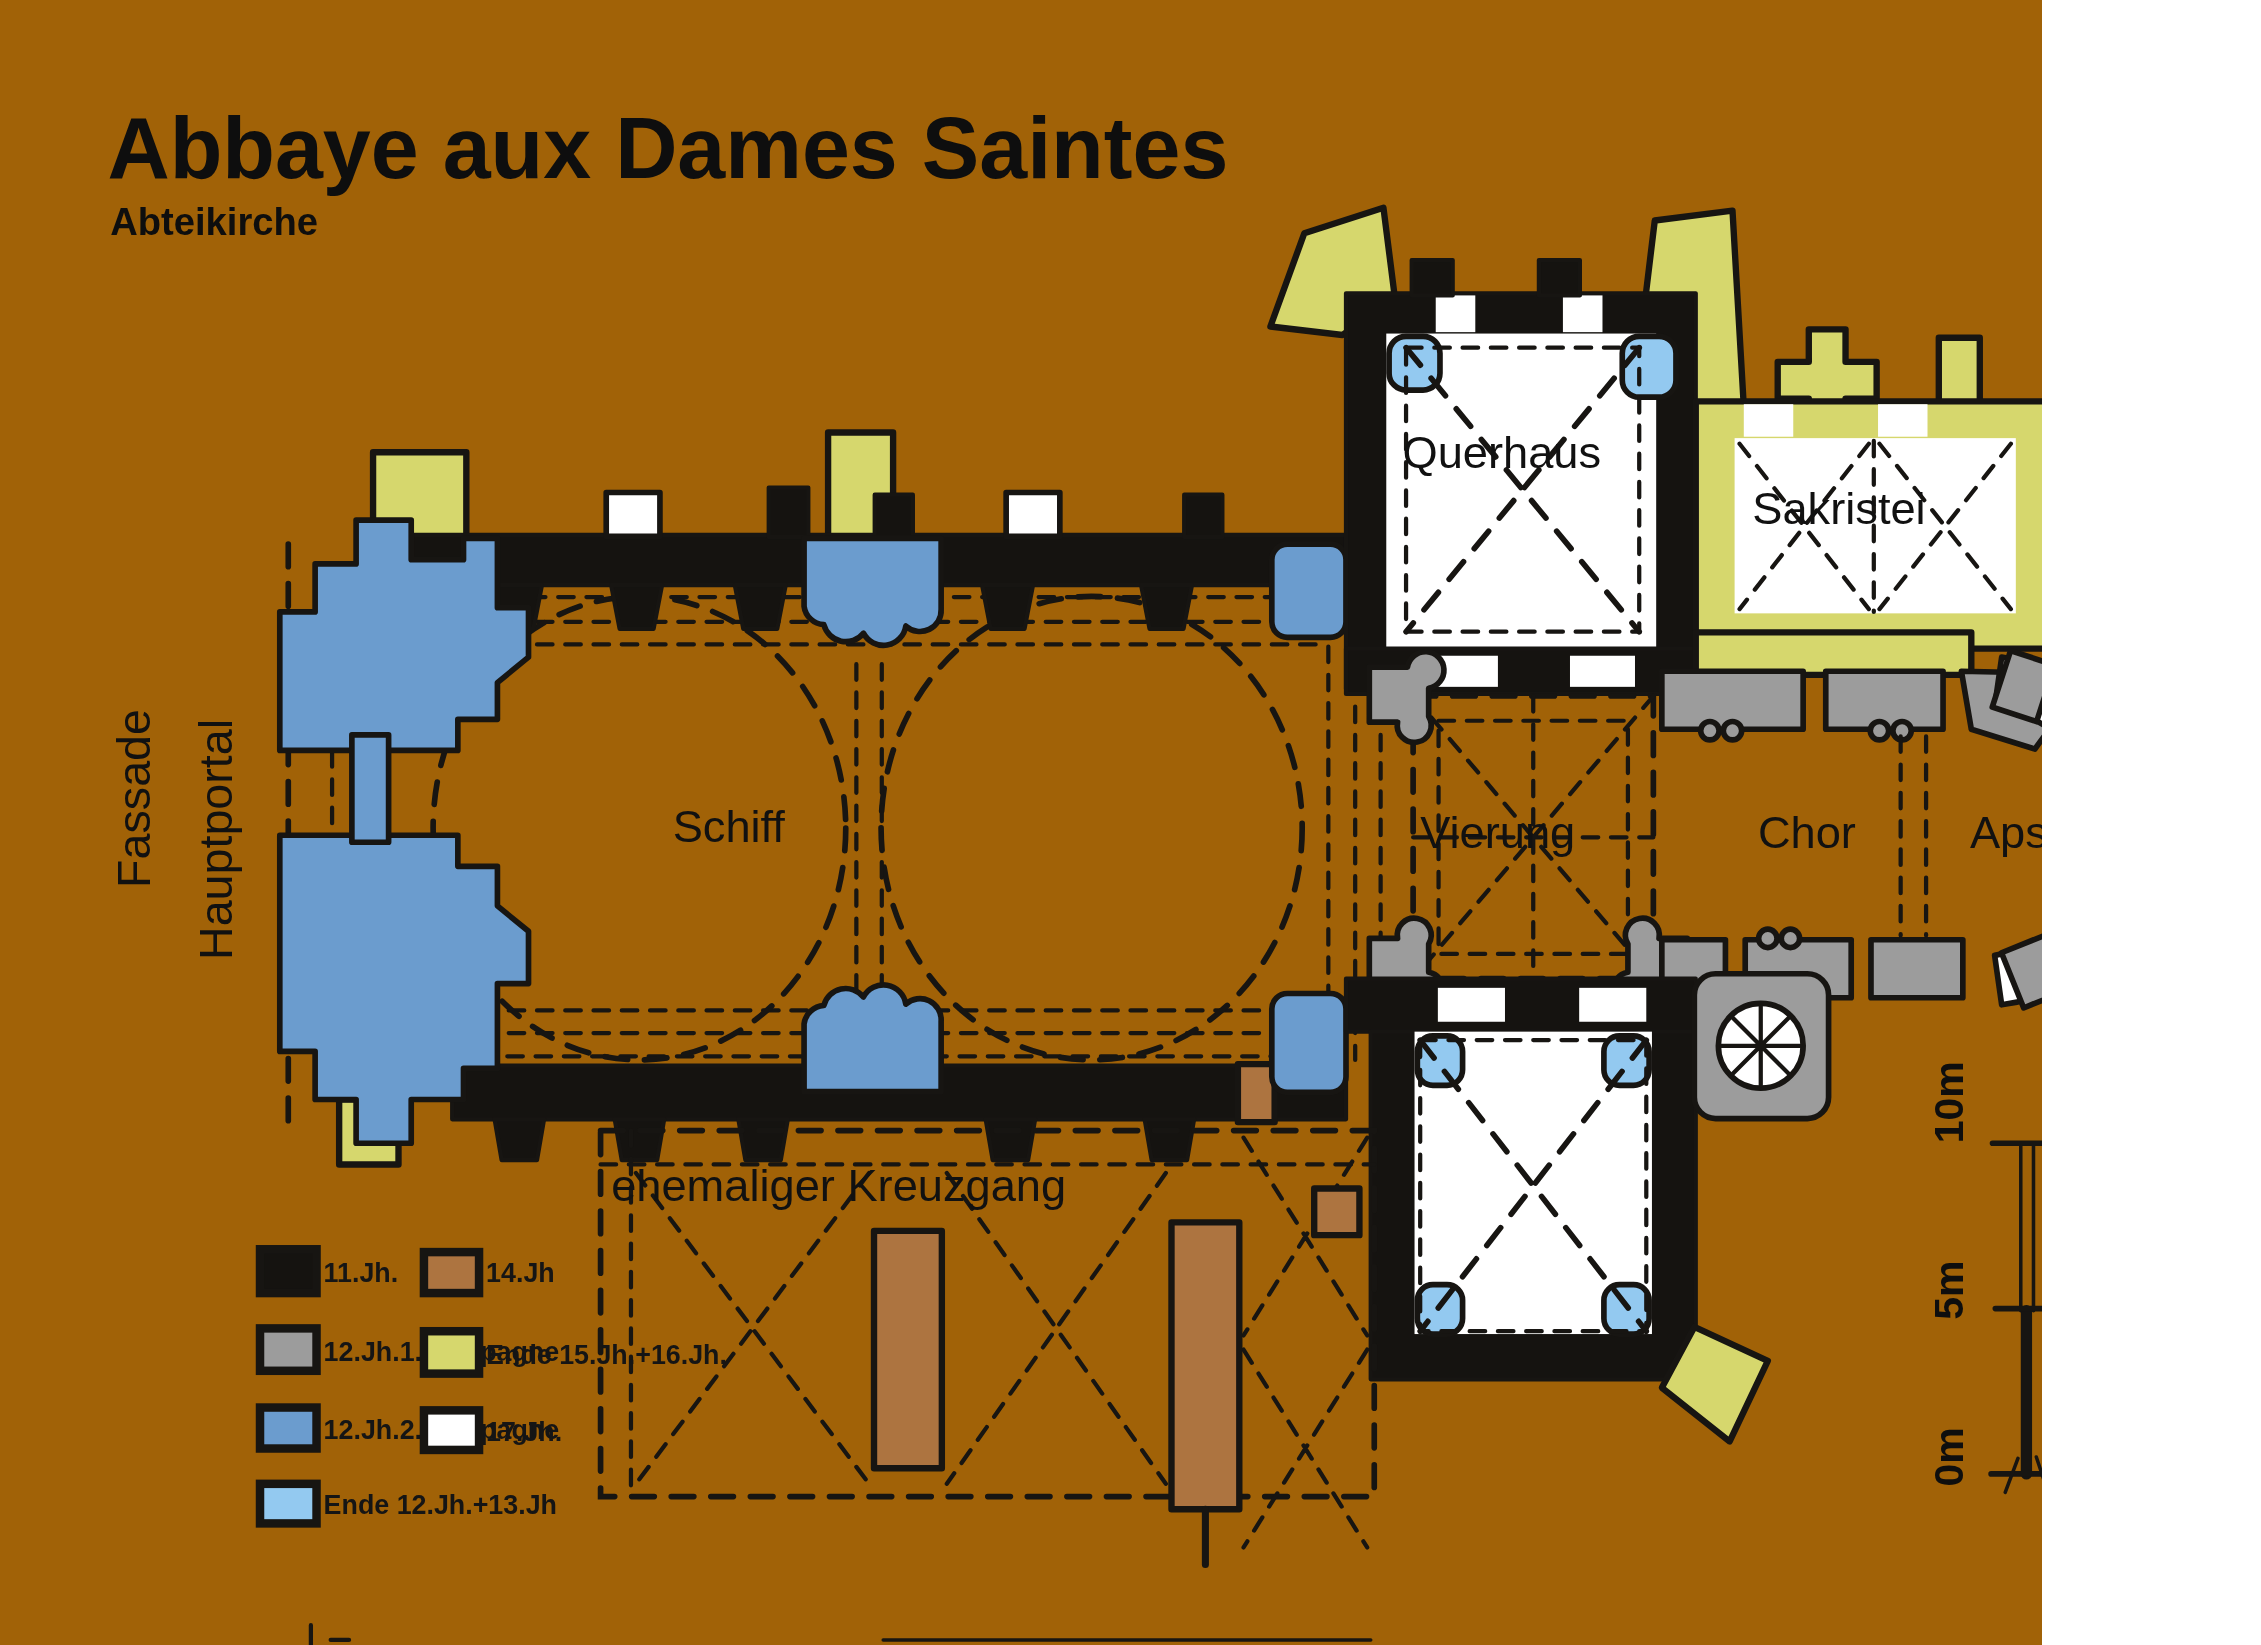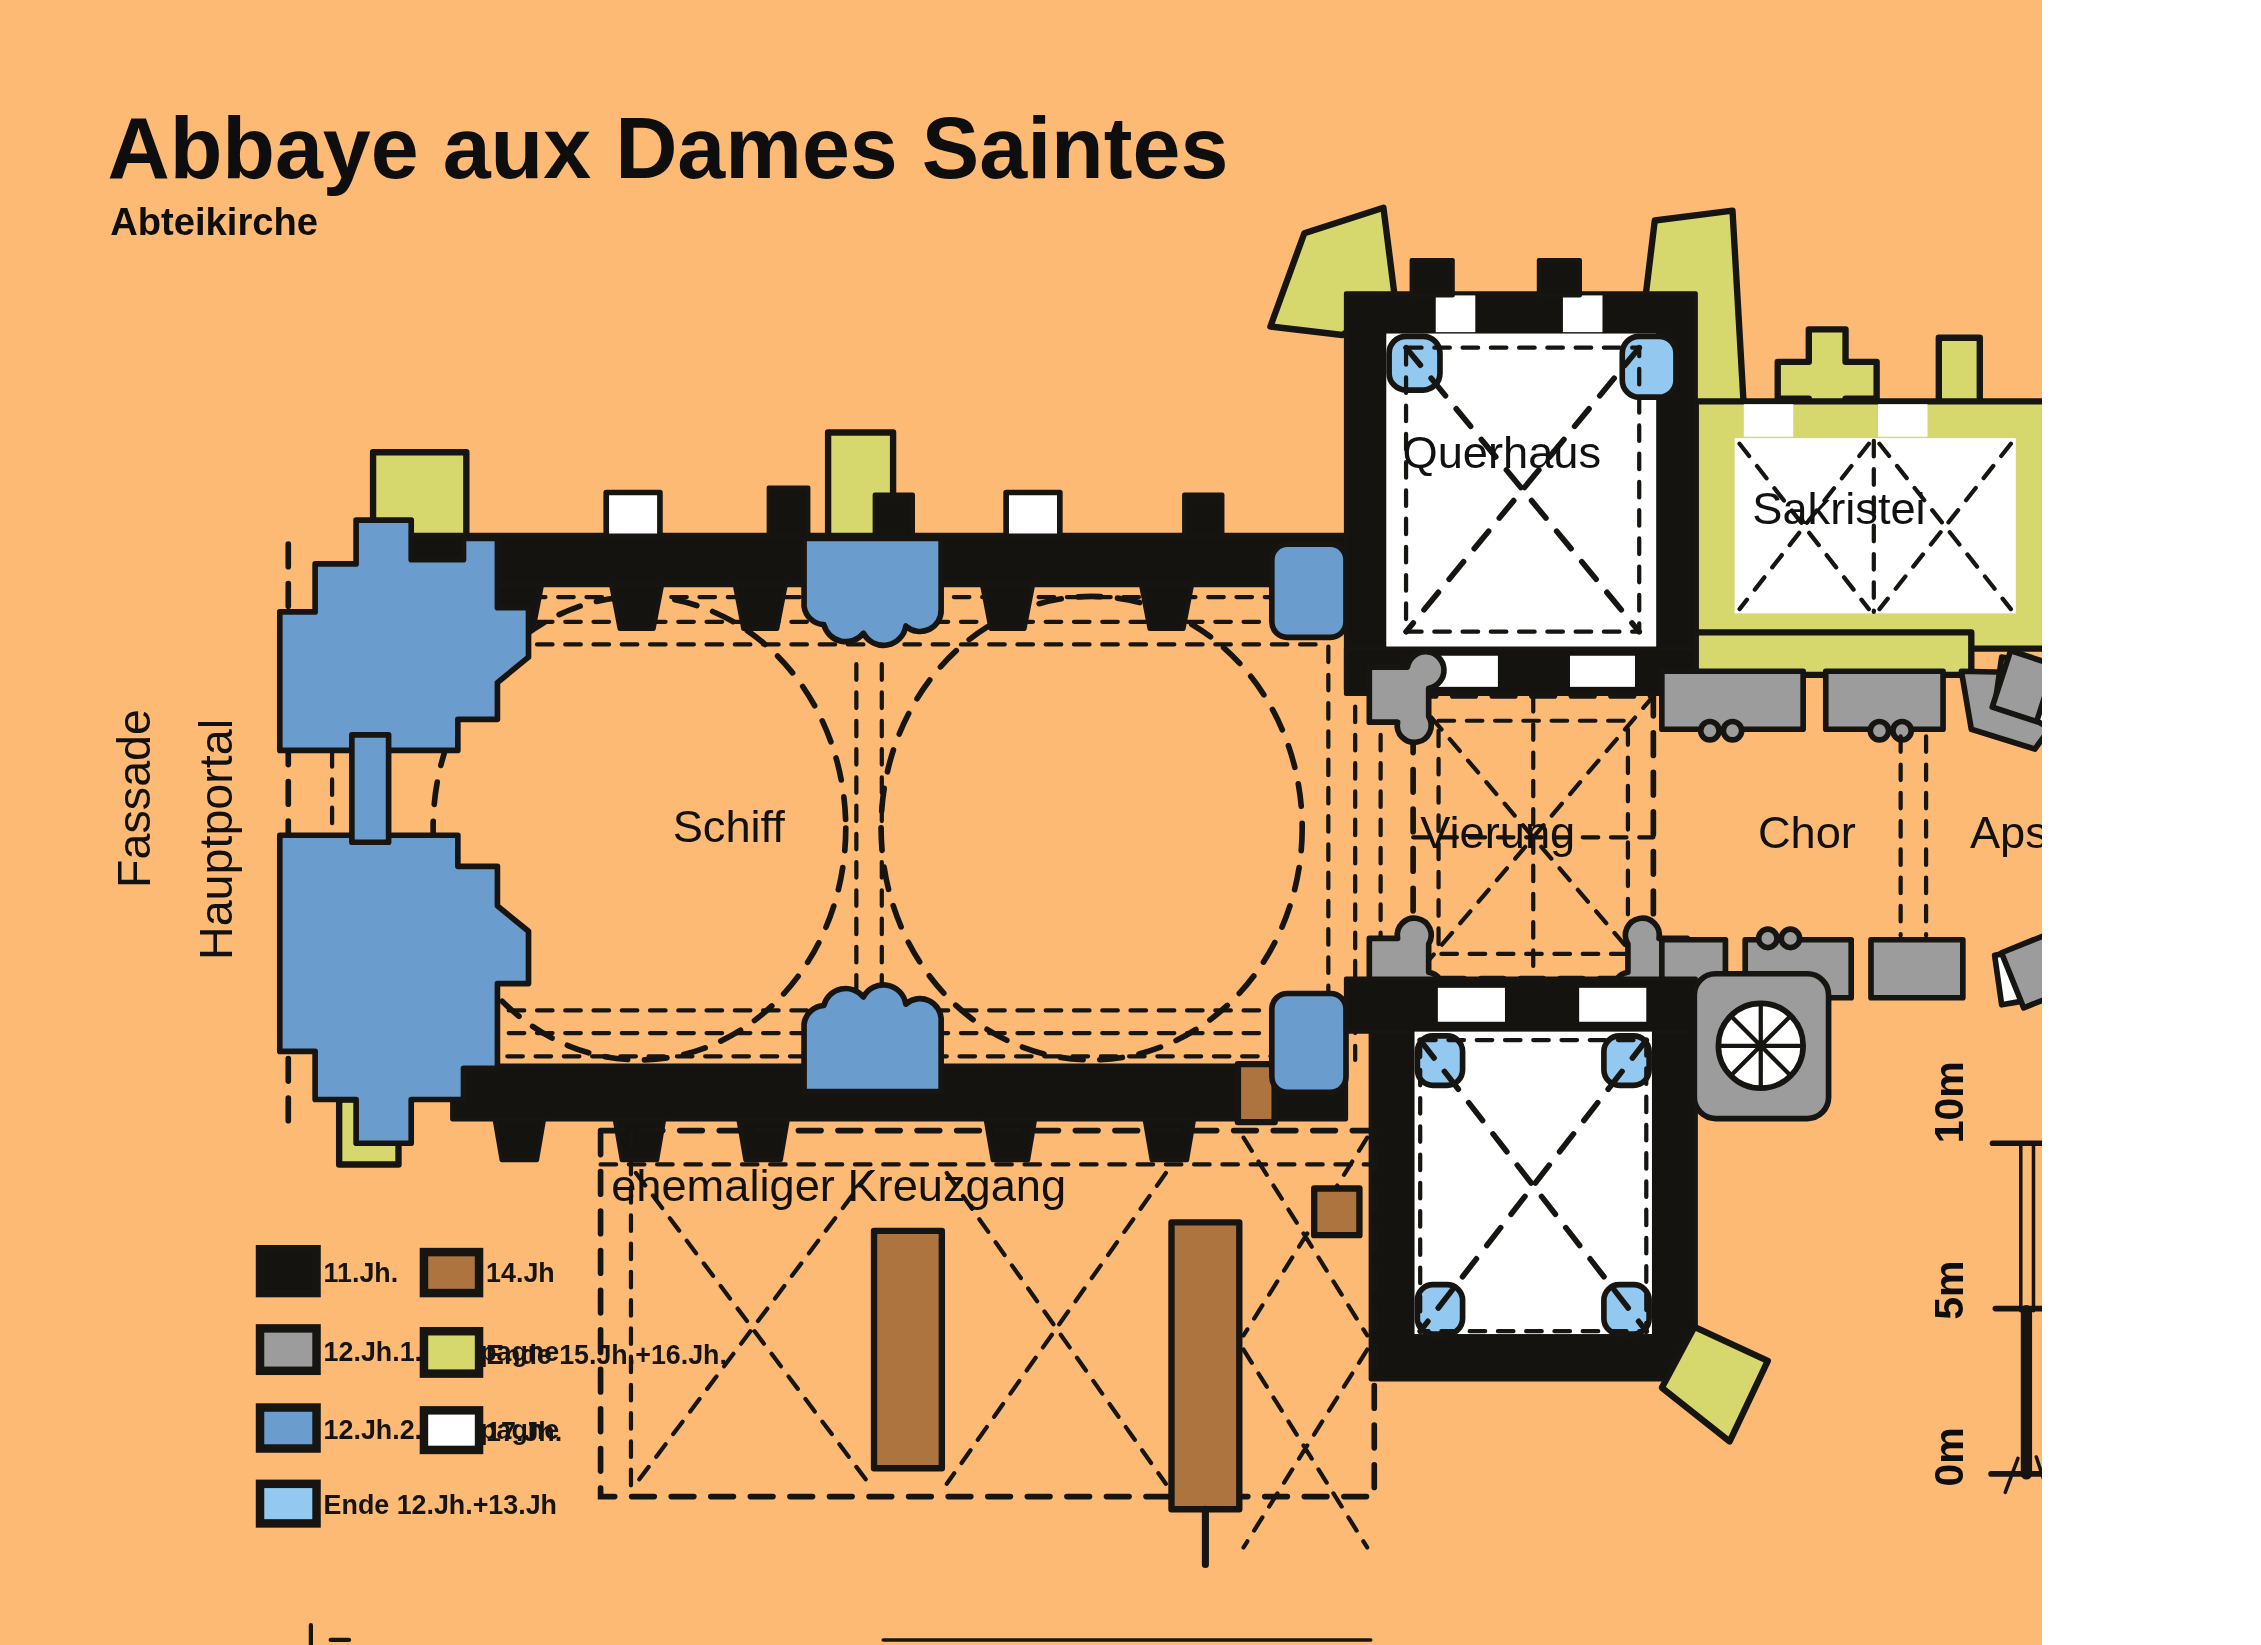--- a/index.html
+++ b/index.html
@@ -1,16 +1,16 @@
 <!DOCTYPE html>
 <html style="--ink: #171512; --c11: #151310; --c121: #9c9c9c; --c122: #6b9cce; --c1213: #93c9f0; --c14: #ad7440; --c1516: #d6d76d;font-size:11.3px"><head>
 <meta charset="utf-8">
 <style>
   html,body{margin:0;padding:0;background:#ffffff;}
-  .stage{position:relative;width:2042px;height:1645px;background:#fdba74;overflow:hidden;
+  .stage{position:relative;width:2042px;height:1645px;background:#a16207;overflow:hidden;
          font-family:"Liberation Sans",sans-serif;}
   svg{position:absolute;inset:0;display:block;}
 
   
   .w-black {fill:var(--c11);stroke:var(--ink);stroke-width:6;stroke-linejoin:round;}
   .w-gray  {fill:var(--c121);stroke:var(--ink);stroke-width:8;stroke-linejoin:round;}
   .w-blue  {fill:var(--c122);stroke:var(--ink);stroke-width:8;stroke-linejoin:round;}
   .w-lblue {fill:var(--c1213);stroke:var(--ink);stroke-width:8;stroke-linejoin:round;}
   .w-brown {fill:var(--c14);stroke:var(--ink);stroke-width:9;stroke-linejoin:round;}
   .w-yellow{fill:var(--c1516);stroke:var(--ink);stroke-width:9;stroke-linejoin:round;}

